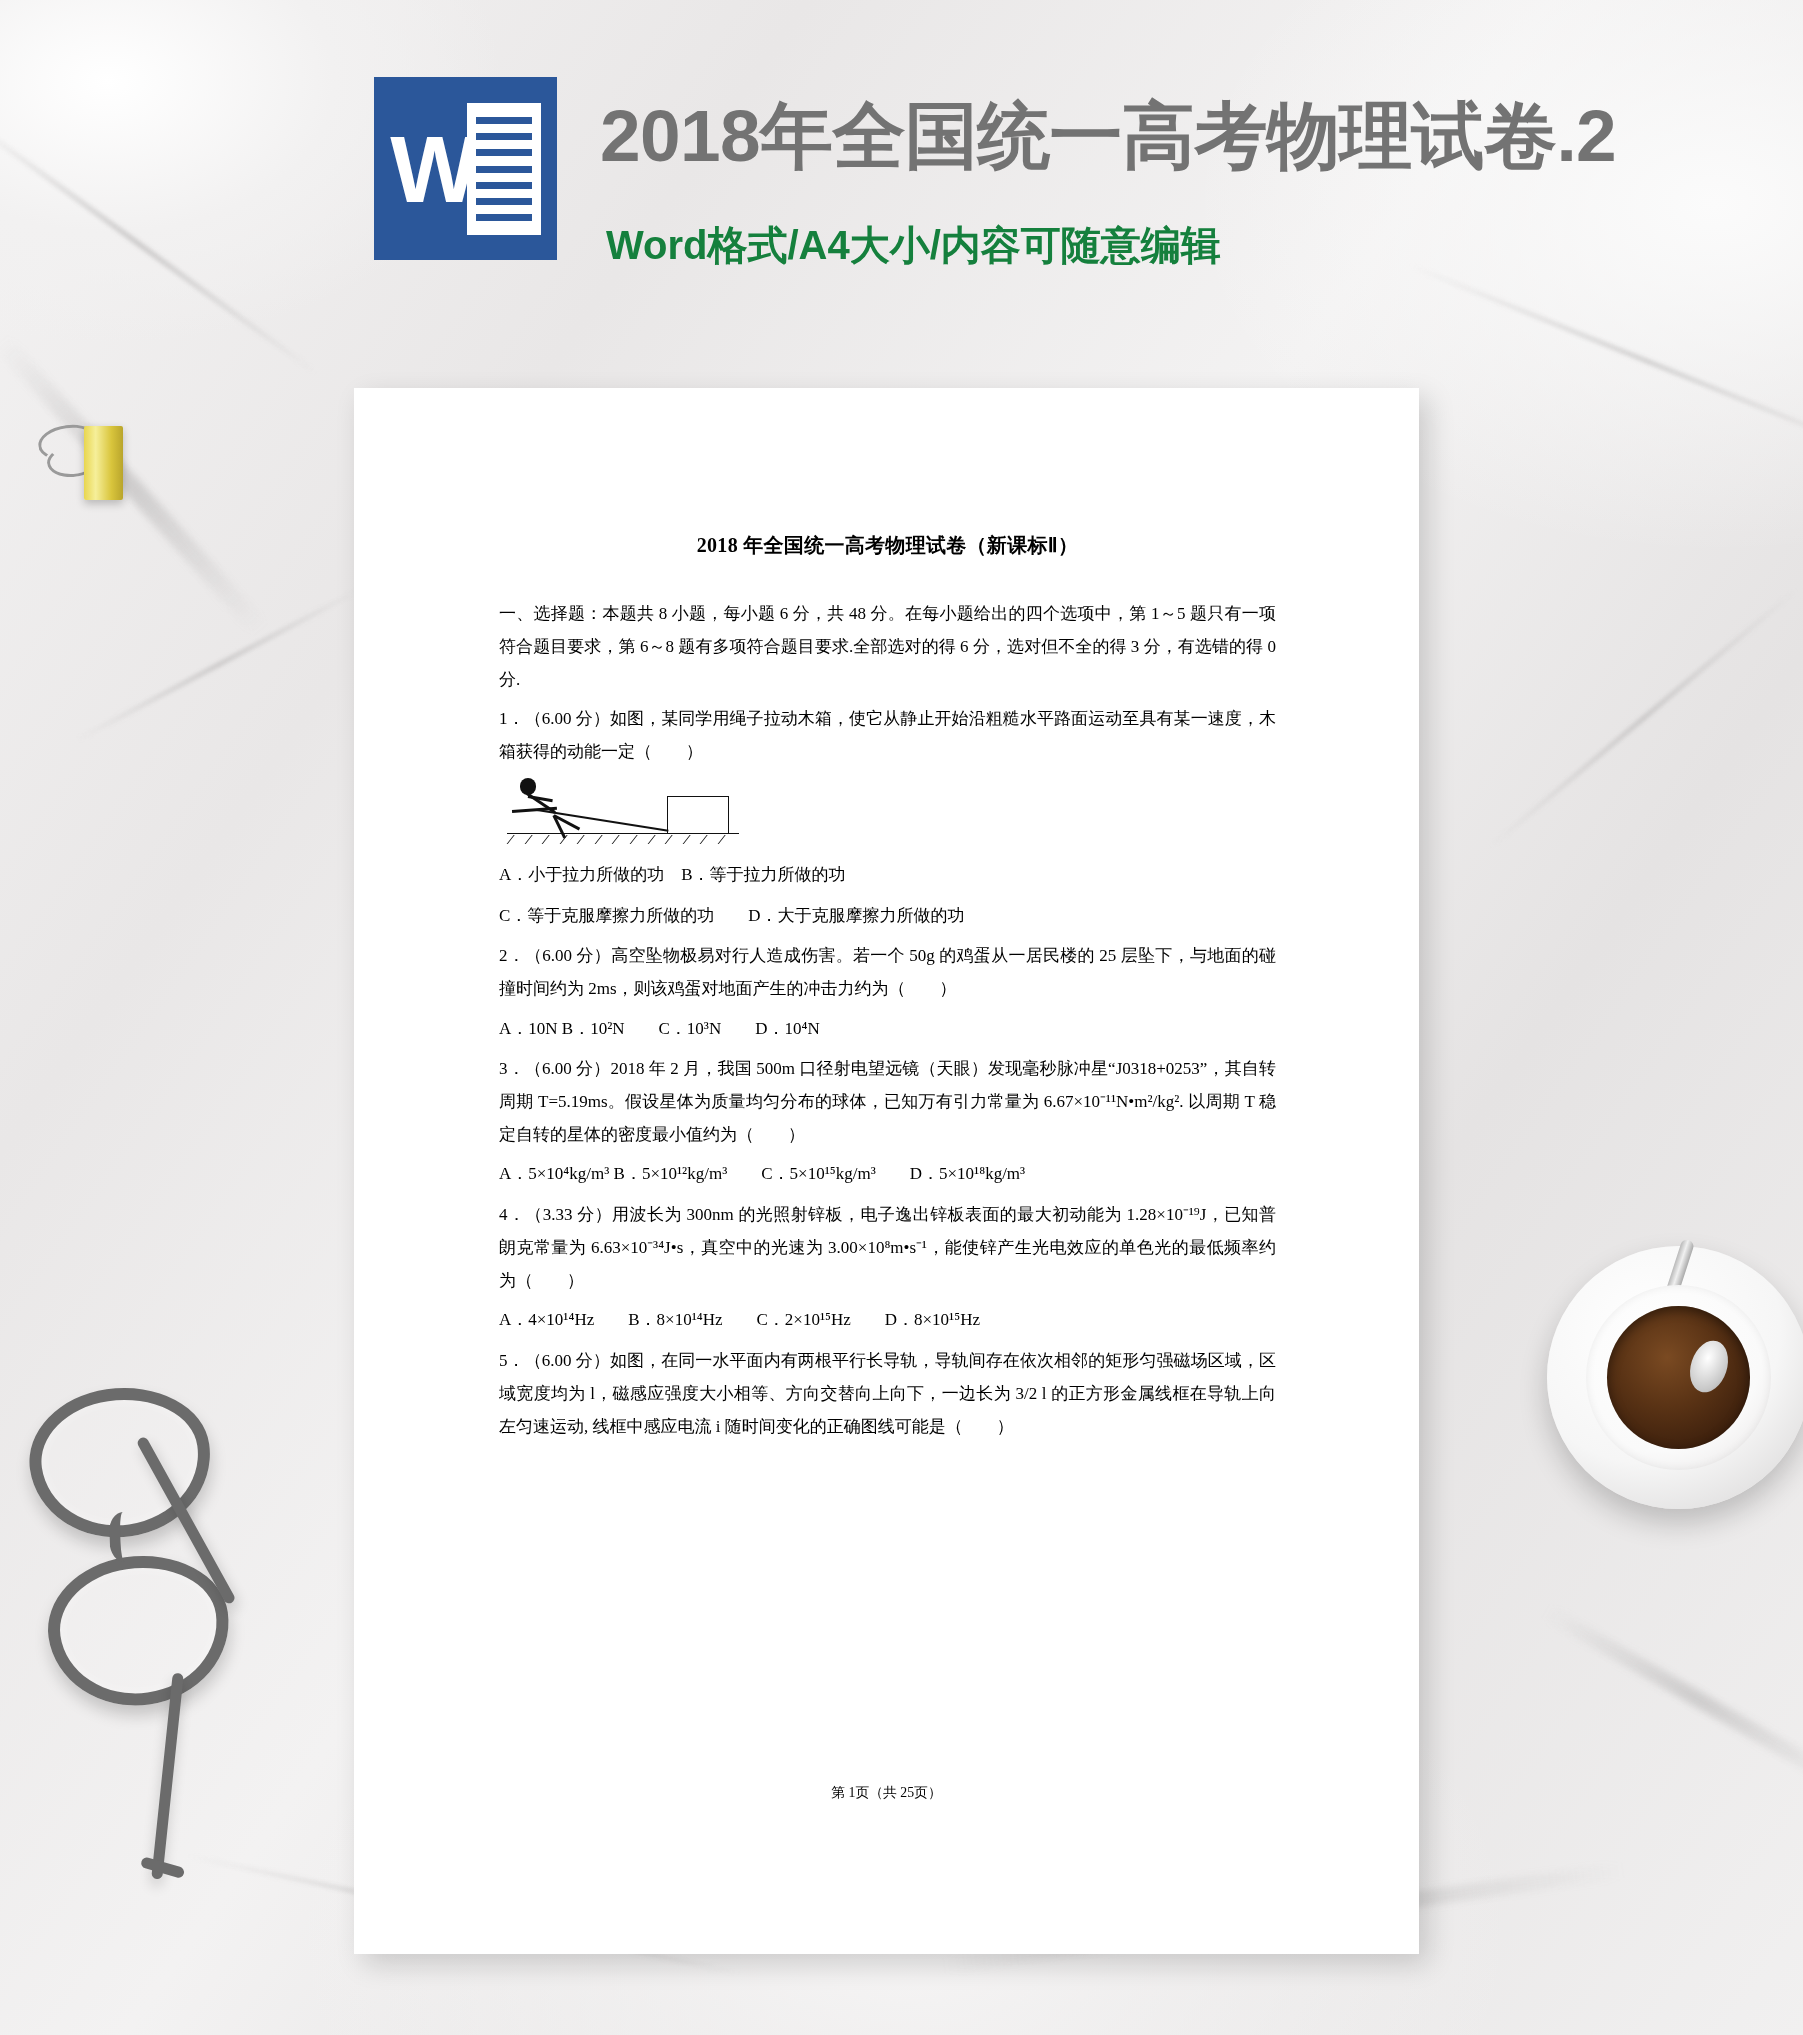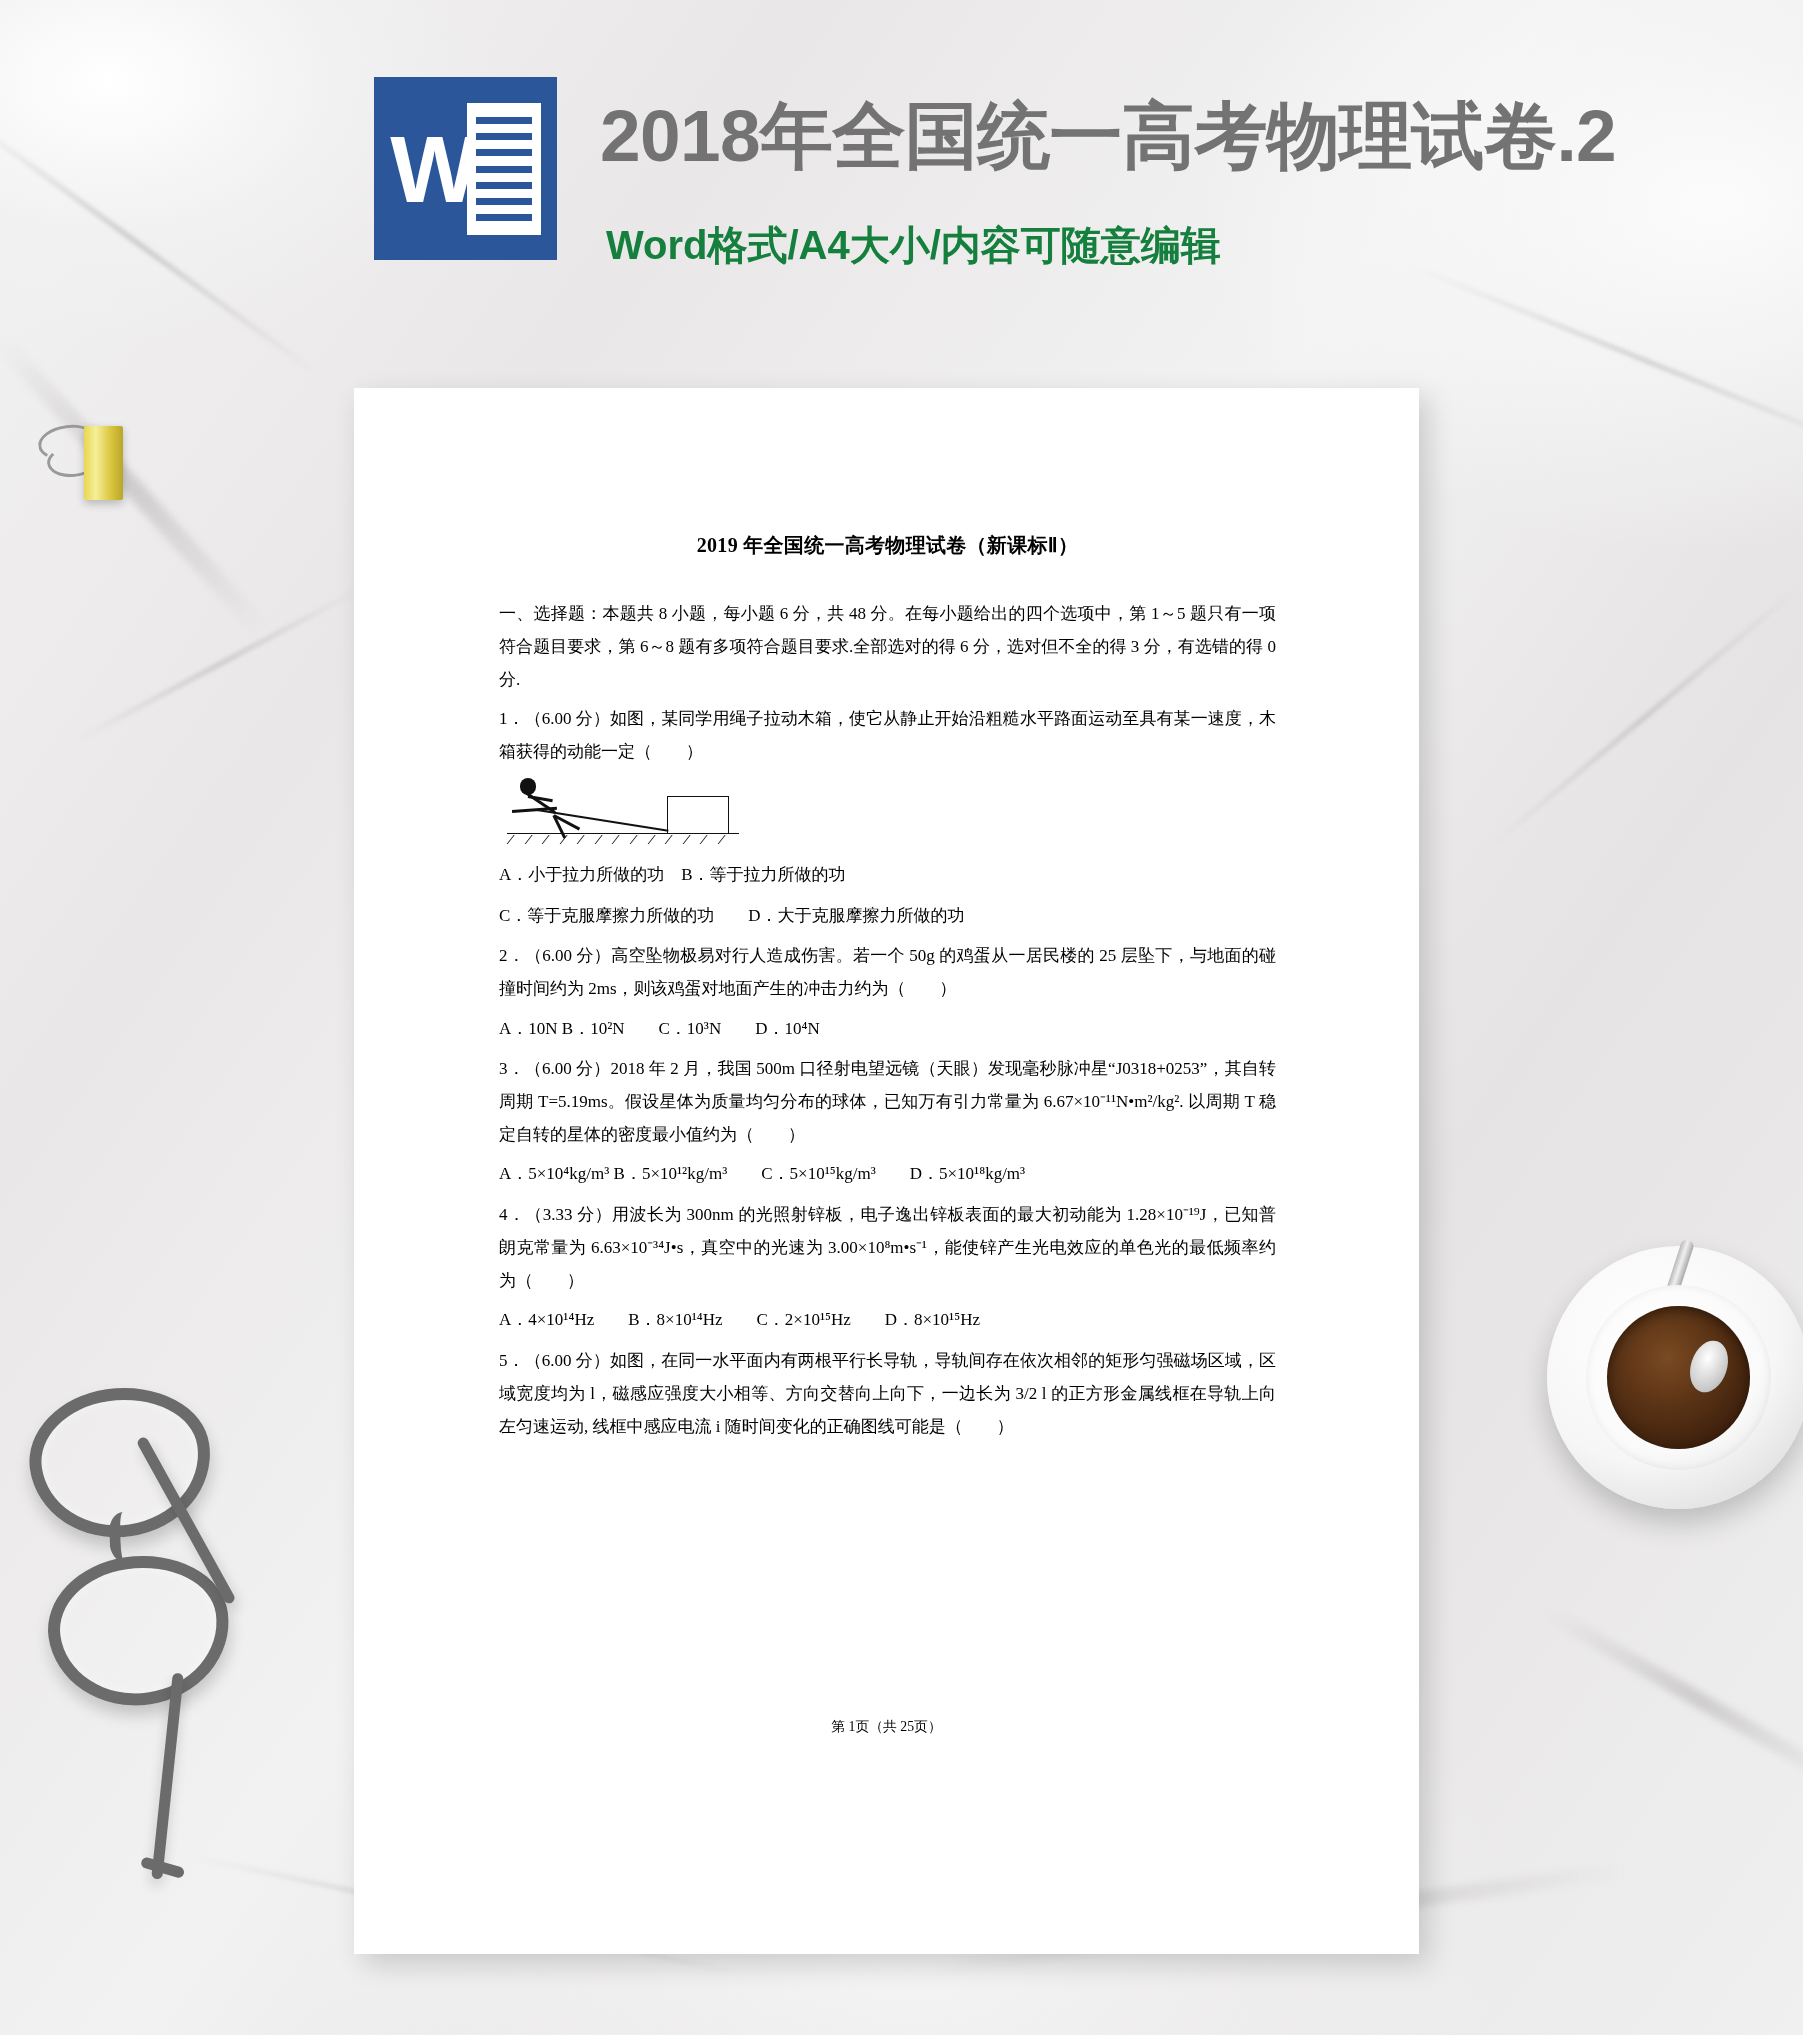--- a/index.html
+++ b/index.html
@@ -298,21 +298,21 @@
   }
   #figure-box .limb {
     position: absolute;
     background: #111;
     height: 2.5px;
     transform-origin: left center;
   }
 
   .page-footer {
     position: absolute;
-    left: 0; top: 1330px;
+    left: 0; top: 1396px;
     width: 1065px;
     text-align: center;
     font-family: "Liberation Serif", serif;
     font-size: 13.8px;
     color: #000;
   }
 </style>
 </head>
 <body>
 
@@ -363,21 +363,21 @@
   <div class="saucer"></div>
   <div class="spoon-handle"></div>
   <div class="cup"></div>
   <div class="coffee-inner"></div>
   <div class="spoon-bowl"></div>
 </div>
 
 <div id="paper">
   <div id="paper-inner">
 
-    <div class="doc-title">2019 年全国统一高考物理试卷（新课标Ⅱ）</div>
+    <div class="doc-title">2018 年全国统一高考物理试卷（新课标Ⅱ）</div>
 
     <p class="p">一、选择题：本题共 8 小题，每小题 6 分，共 48 分。在每小题给出的四个选项中，第 1～5 题只有一项符合题目要求，第 6～8 题有多项符合题目要求.全部选对的得 6 分，选对但不全的得 3 分，有选错的得 0 分.</p>
 
     <p class="p">1．（6.00 分）如图，某同学用绳子拉动木箱，使它从静止开始沿粗糙水平路面运动至具有某一速度，木箱获得的动能一定（　　）</p>
 
     <div id="figure-box">
       <div class="ground"></div>
       <div class="hatch" style="left:11.3px"></div>
       <div class="hatch" style="left:29px"></div>
       <div class="hatch" style="left:46px"></div>

